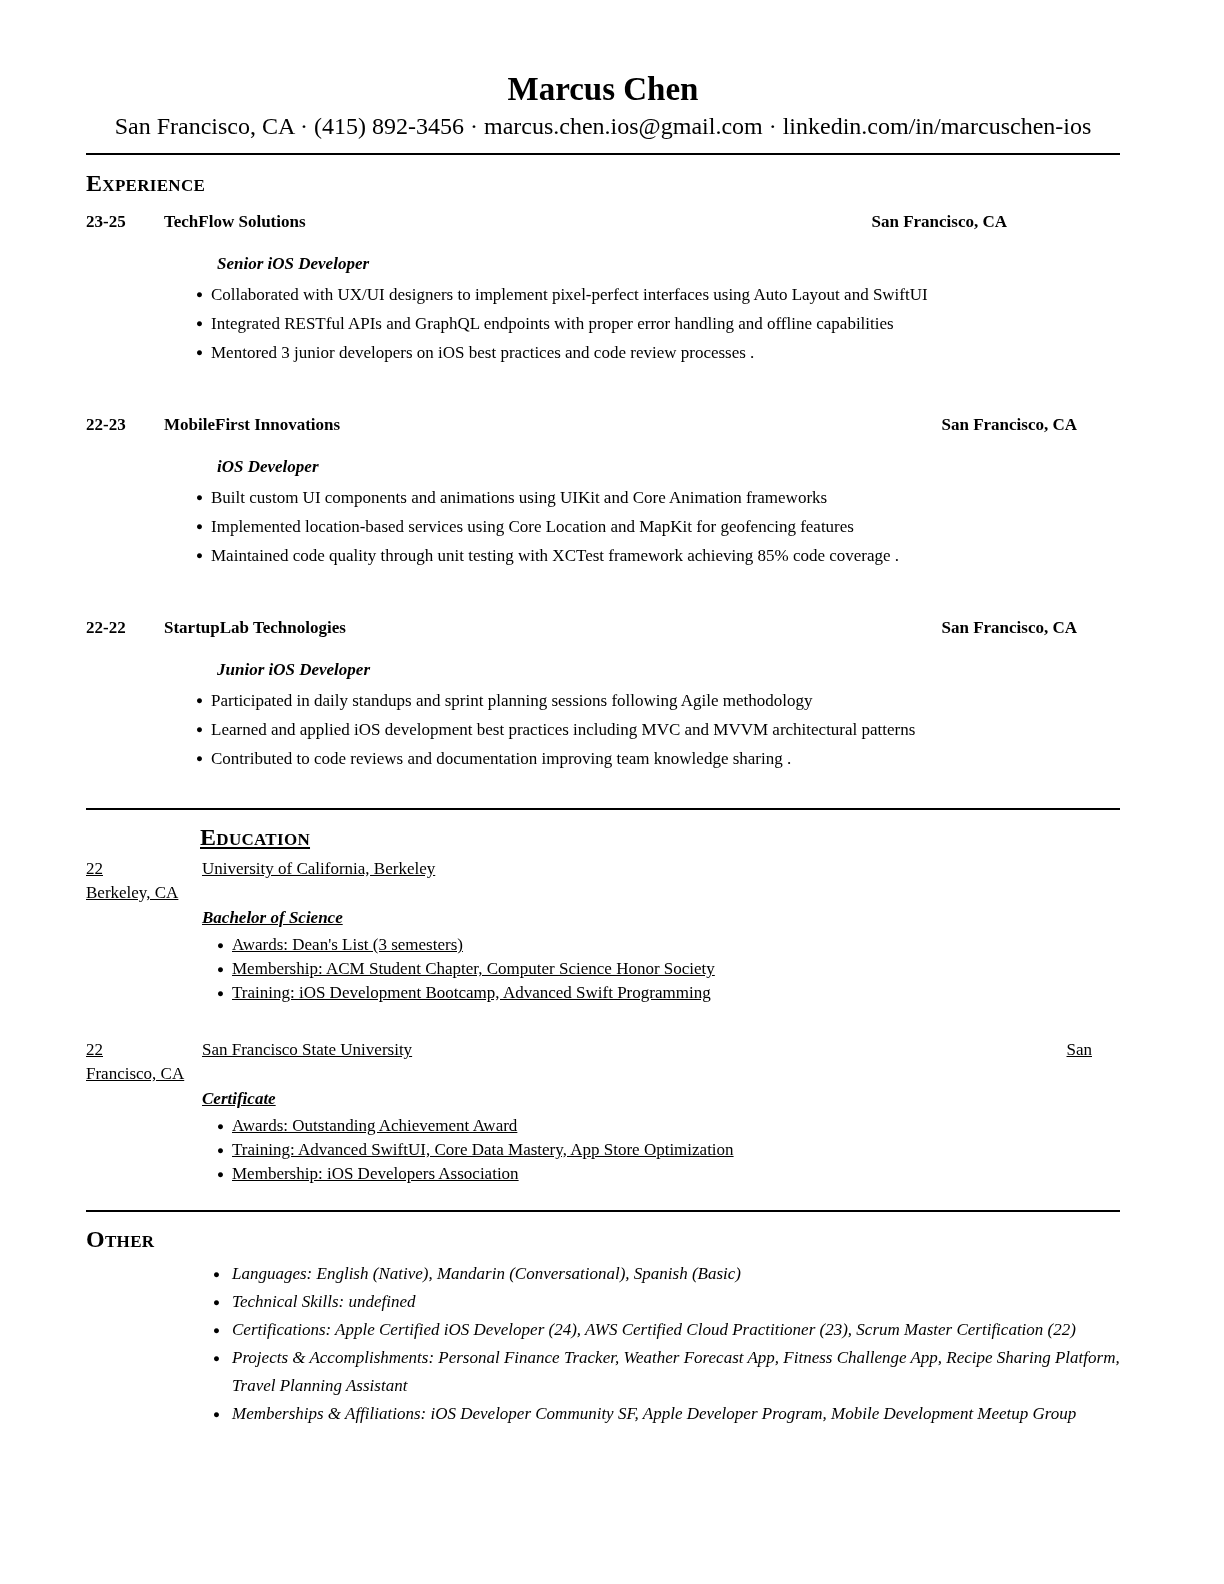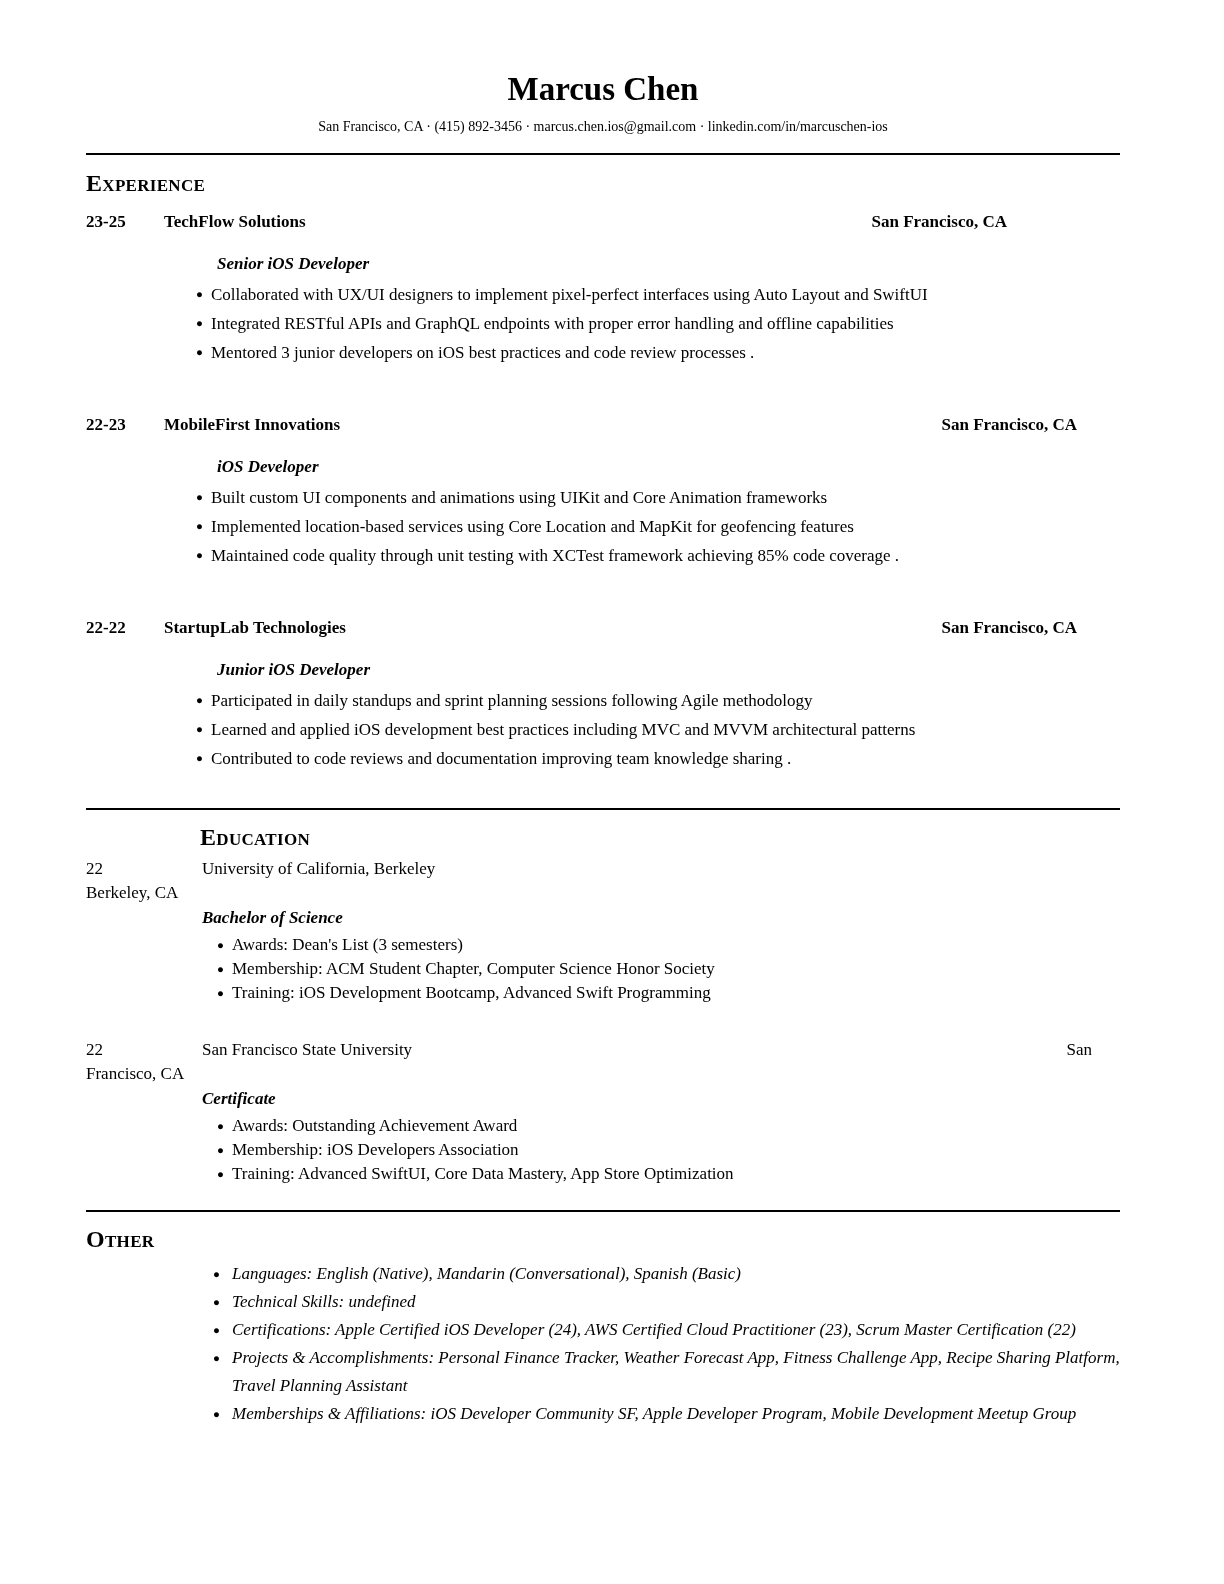--- a/index.html
+++ b/index.html
@@ -24,21 +24,21 @@
 
   
   .name {
     text-align: center;
     font-size: 33px;
     font-weight: bold;
     line-height: 38px;
   }
   .contact {
     text-align: center;
-    font-size: 14px;
+    font-size: 24px;
     line-height: 23px;
     margin-top: 7px;
   }
   .rule {
     border: none;
     border-top: 2.5px solid #000;
     margin: 0;
   }
   .rule-1 { margin-top: 15px; }
 
@@ -112,21 +112,21 @@
     position: relative;
     padding-left: 146px;
     line-height: 24px;
   }
   .school ul.bullets li::before {
     content: "\25CF";
     position: absolute;
     left: 131px;
     font-size: 11.5px;
   }
-  .sec-education { margin-bottom: 24px; }
+  .sec-education { margin-bottom: 24px; text-decoration: underline; }
 
   
   .sec-other ul.bullets { margin-top: 10px; }
   .sec-other ul.bullets li {
     position: relative;
     padding-left: 146px;
     line-height: 28px;
     font-style: italic;
   }
   .sec-other ul.bullets li::before {
@@ -214,22 +214,22 @@
     <div class="school">
       <div class="edu-line1">
         <span class="edu-dates">22</span>
         <span class="edu-inst">San Francisco State University</span>
         <span class="edu-loc1">San</span>
       </div>
       <div class="edu-loc2">Francisco, CA</div>
       <div class="edu-degree">Certificate</div>
       <ul class="bullets">
         <li>Awards: Outstanding Achievement Award</li>
+        <li>Training: Advanced SwiftUI, Core Data Mastery, App Store Optimization</li>
         <li>Membership: iOS Developers Association</li>
-        <li>Training: Advanced SwiftUI, Core Data Mastery, App Store Optimization</li>
       </ul>
     </div>
   </div>
 
   <hr class="rule">
 
   <div class="sec-other">
     <div class="sec-title sec-title-other">Other</div>
     <ul class="bullets">
       <li>Languages: English (Native), Mandarin (Conversational), Spanish (Basic)</li>

